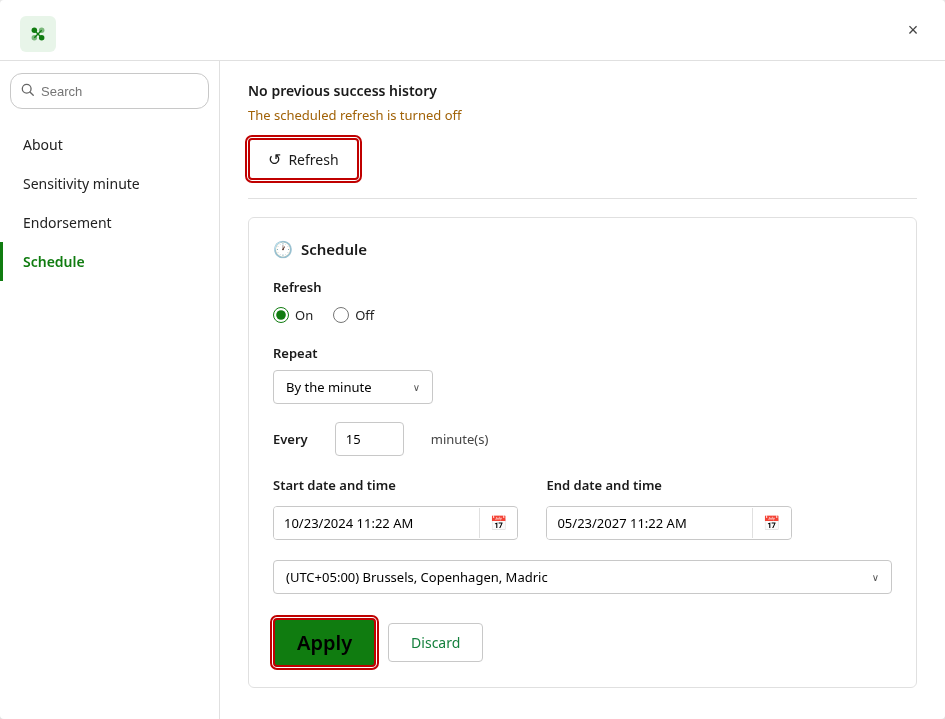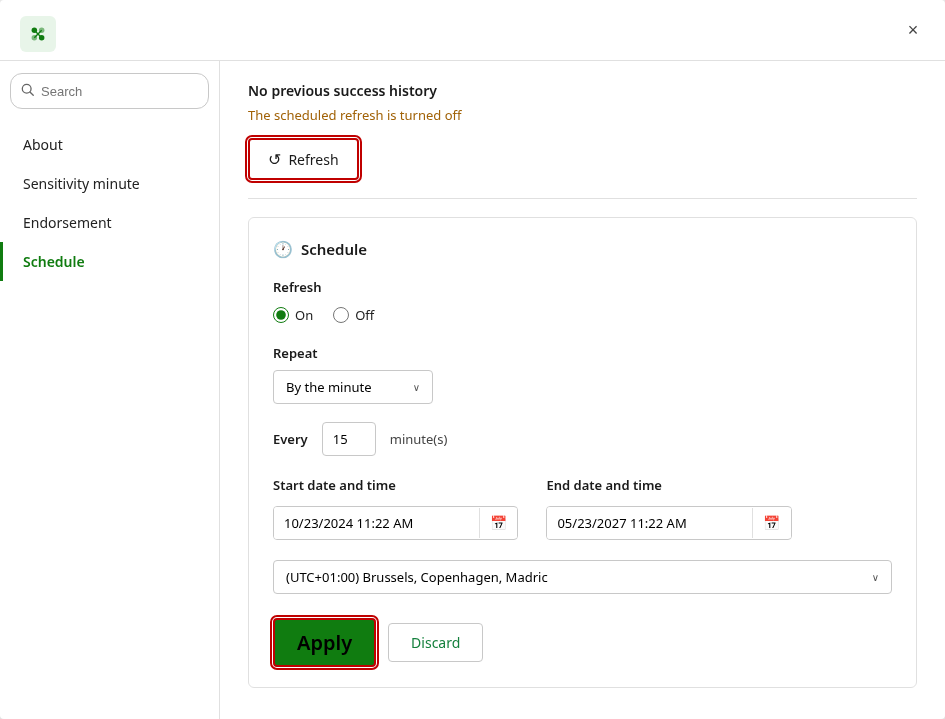--- a/index.html
+++ b/index.html
@@ -232,25 +232,25 @@
       gap: 8px;
       user-select: none;
     }
     .chevron {
       font-size: 10px;
       color: #555;
     }
     .every-row {
       display: flex;
       align-items: center;
-      gap: 14px;
+      gap: 27px;
       margin-bottom: 20px;
     }
     .every-input {
-      width: 54px;
+      width: 69px;
       border: 1px solid #c8c8c8;
       border-radius: 4px;
       padding: 7px 10px;
       font-size: 13px;
       text-align: left;
       font-family: inherit;
     }
     .every-unit {
       font-size: 13px;
       color: #444;
@@ -440,21 +440,21 @@
               <input type="text" value="05/23/2027 11:22 AM" style="">
               <button class="calendar-btn">
                 <span>📅</span>
               </button>
             </div>
           </div>
         </div>
 
         <div class="form-section">
           <div class="timezone-select">
-            <span>(UTC+01:00) Brussels, Copenhagen, Madric</span>
+            <span>(UTC+05:00) Brussels, Copenhagen, Madric</span>
             <span class="chevron">∨</span>
           </div>
         </div>
 
         <div class="action-row">
           <button class="apply-btn">Apply</button>
           <button class="discard-btn">Discard</button>
         </div>
 
       </div>

